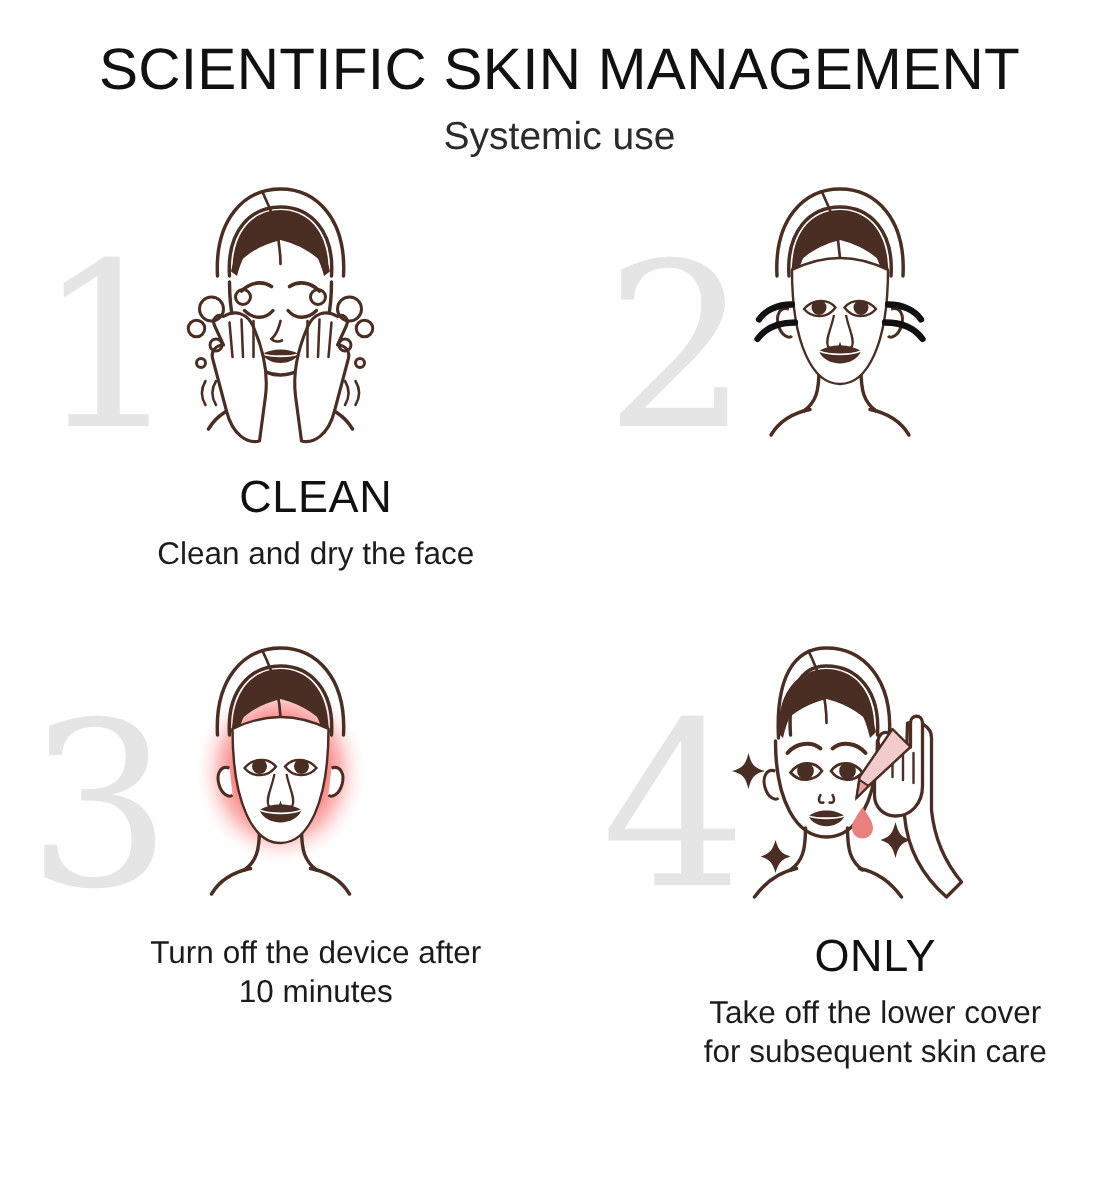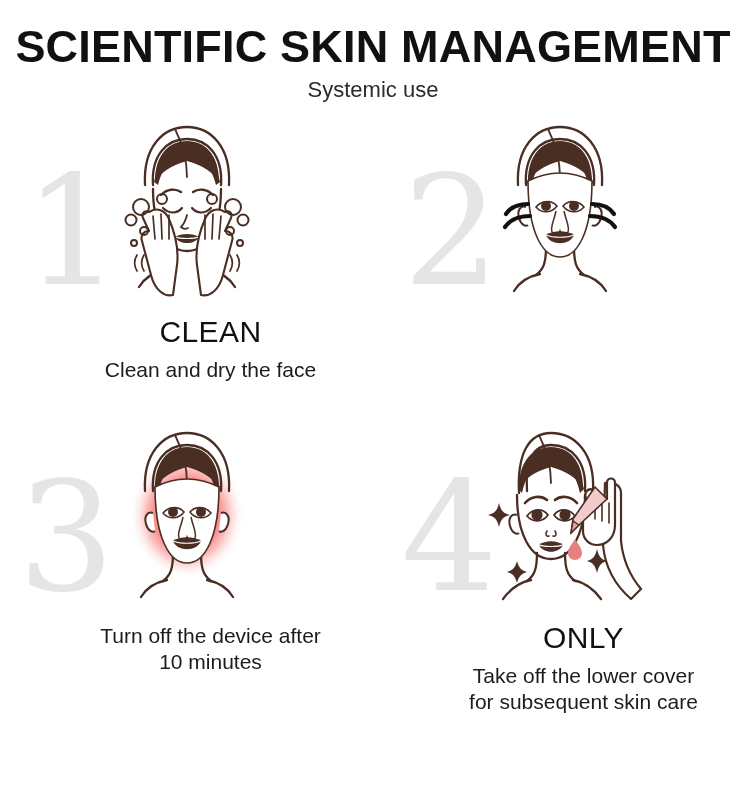--- a/index.html
+++ b/index.html
@@ -7,30 +7,30 @@
     width: 746px; height: 787px;
     background: #ffffff;
     font-family: "Liberation Sans", sans-serif;
     color: #111111;
     overflow: hidden;
   }
   .page { width: 746px; height: 787px; position: relative; background: #fff; }
 
   .header { width: 100%; text-align: center; padding-top: 26px; }
   .title-line {
-    font-size: 45px;
+    font-size: 39px;
     line-height: 42px;
     letter-spacing: 0.2px;
-    font-weight: 700;
+    font-weight: 400;
     color: #111;
     white-space: nowrap;
   }
   .subtitle {
     margin-top: 9px;
-    font-size: 22px;
+    font-size: 26px;
     line-height: 26px;
     color: #2b2b2b;
     font-weight: 400;
   }
 
   .grid {
     position: relative;
     margin-top: 10px;
     display: grid;
     grid-template-columns: 373px 373px;

